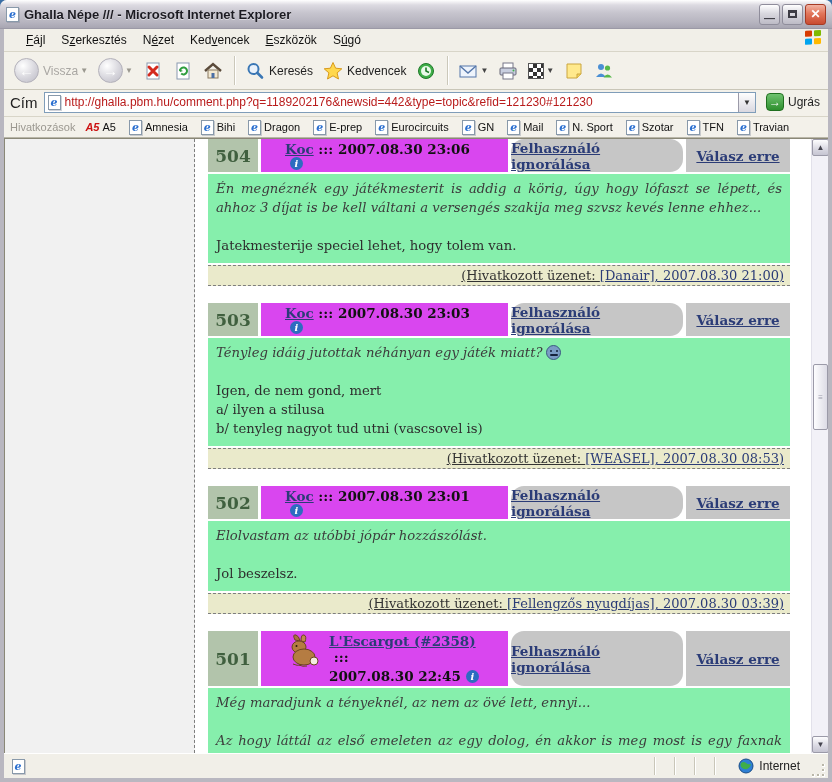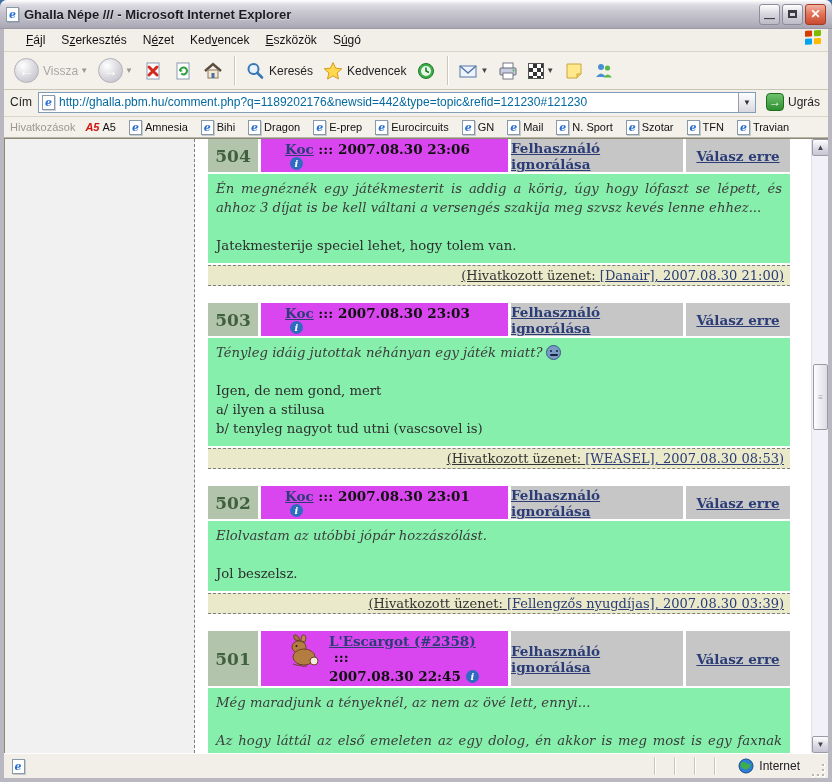--- a/index.html
+++ b/index.html
@@ -41,23 +41,23 @@
     background:radial-gradient(circle at 35% 30%,#ffffff,#d4d3da 60%,#bdbcc6);
     display:flex; align-items:center; justify-content:center; color:#fdfdfd; font-size:15px; font-weight:bold;}
   .caret { font-size:8px; color:#9a988f; margin-left:2px; }
   .caret.dark { color:#444; }
   .tsep { width:2px; align-self:stretch; margin:4px 5px; border-left:1px solid #cbc8ba; border-right:1px solid #ffffff; }
   .tlabel { margin-left:4px; font-size:12px; color:#222; }
   .icon16 { width:20px; height:20px; display:inline-flex; align-items:center; justify-content:center; }
   
   .addressbar { height:27px; background:#f3f1ea; display:flex; align-items:center; padding:0 4px 2px 6px;
     border-bottom:1px solid #d8d5c8; flex:0 0 auto; }
-  .addr-label { font-size:12px; color:#222; margin-right:6px; }
+  .addr-label { font-size:15px; color:#222; margin-right:6px; }
   .addr-field { flex:1; height:21px; background:#fff; border:1px solid #7f9db9; display:flex; align-items:center; padding-left:3px; }
-  .addr-url { flex:1; font-size:12px; color:#0369a1; margin-left:4px; white-space:nowrap; overflow:hidden; }
+  .addr-url { flex:1; font-size:12px; color:#b91c1c; margin-left:4px; white-space:nowrap; overflow:hidden; }
   .addr-drop { width:17px; height:19px; background:linear-gradient(#fefefe,#d9d8e0); border-left:1px solid #9b9aa8;
     display:flex; align-items:center; justify-content:center; font-size:8px; color:#333; }
   .go-btn { display:flex; align-items:center; margin-left:6px; padding:1px 4px; font-size:12px; color:#222; }
   .go-circle { width:18px; height:18px; border-radius:4px; background:linear-gradient(#6fc26f,#2e8f2e);
     color:#fff; display:flex; align-items:center; justify-content:center; font-size:12px; font-weight:bold; margin-right:4px;
     border:1px solid #1f6f1f;}
   
   .linksbar { height:21px; background:#f3f1ea; display:flex; align-items:center; padding:0 6px;
     border-bottom:1px solid #b9b6a8; flex:0 0 auto; overflow:hidden; }
   .links-label { font-size:11px; color:#9b9890; margin-right:10px; }
@@ -74,21 +74,21 @@
     border-left:1px solid #8a8877; border-top:1px solid #8a8877; }
   .leftpanel { position:absolute; left:0; top:0; bottom:0; width:190px; background:#f1f1f1;
     border-right:1px dashed #7e7e7e; }
   .posts { position:absolute; left:203px; top:0; width:582px; font-family:"DejaVu Serif", serif; }
   .post { margin-bottom:17px; }
   .post-header-row { display:flex; gap:3px; margin-bottom:2px; align-items:stretch; }
   .cell-num { flex:0 0 50px; background:#b2c4ab; color:#40603f; font-weight:bold; font-size:17px;
     display:flex; align-items:center; justify-content:center; }
   .cell-author { flex:1; background:#d946ef; padding:2px 24px; font-size:13.5px; color:#111; font-weight:bold; }
   .cell-author .author-line { display:flex; align-items:center; flex-wrap:wrap; }
-  .cell-ignore { flex:0 0 172px; background:#c6c6c6; display:flex; align-items:center; justify-content:center; }
+  .cell-ignore { flex:0 0 172px; background:#c6c6c6; display:flex; align-items:center; justify-content:center;border-radius:13px; }
   .cell-reply { flex:0 0 104px; background:#c6c6c6; display:flex; align-items:center; justify-content:center; }
   a.flink { color:#2b3c77; font-weight:bold; font-size:13.5px; text-decoration:underline; cursor:pointer; }
   .post-body { background:#86efac; padding:5px 8px 8px 8px; font-size:13.2px; line-height:19px; color:#2e2e2e; margin-bottom:2px;}
   .post-body p.italic { font-style:italic; color:#3c3c3c; }
   .post-body p.justify { text-align:justify; }
   .post-body p.sb { margin-top:19px; }
   .post-footer { background:#eaeacb; border-top:1px dashed #7e7e7e; border-bottom:1px dashed #7e7e7e;
     text-align:right; font-size:13px; padding:2px 6px; color:#333;text-decoration:underline; }
   .post-footer a { color:#2b3c77; text-decoration:underline; cursor:pointer; }
   .info-ico { display:inline-flex; width:13px; height:13px; border-radius:50%; background:#2d6cc0;

